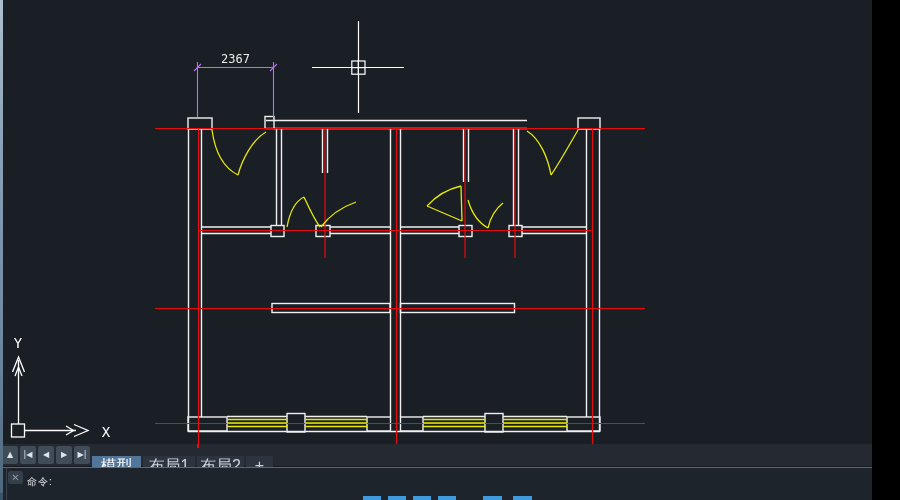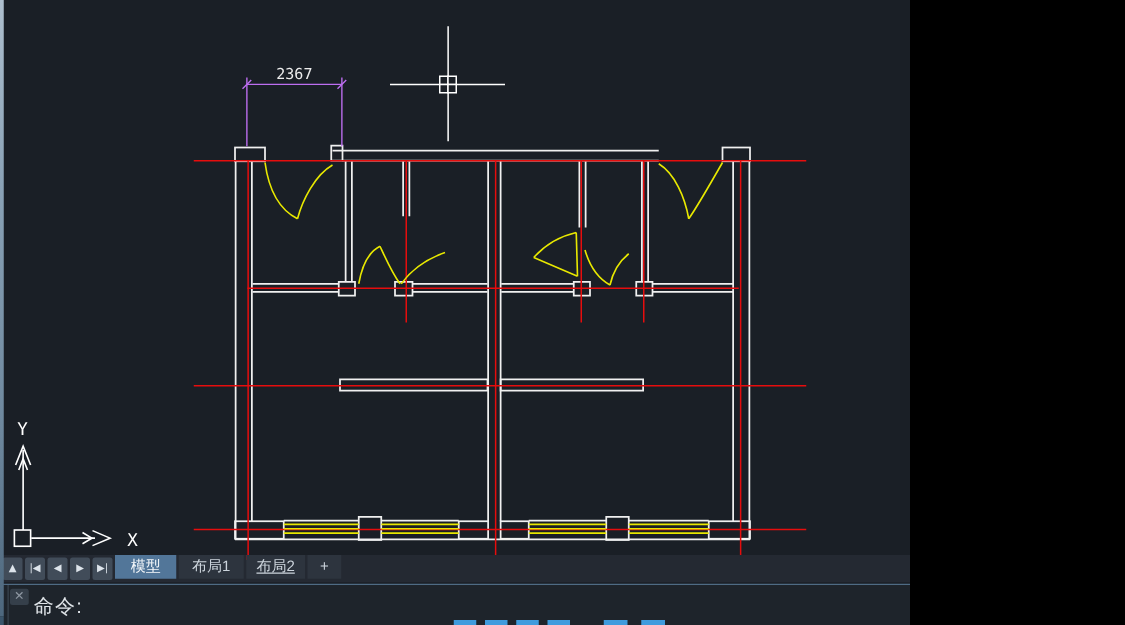--- a/index.html
+++ b/index.html
@@ -1,41 +1,41 @@
 <!DOCTYPE html>
 <html style="--wall: #f0f0f0; --grid: #e60d0d; --fixture: #e8e800; --dimension: #bd6ef0; --crosshair: #ffffff; --tab_active: #527699; --status_accent: #3f9bdd;"><head>
 <meta charset="utf-8">
 <style>
   html,body{margin:0;padding:0;background:#000;}
-  .app{position:relative;width:728px;height:500px;background:#1a1f26;overflow:hidden;
+  .app{position:relative;width:872px;height:500px;background:#1a1f26;overflow:hidden;
        font-family:"Liberation Sans","DejaVu Sans",sans-serif;}
   
   .canvas{position:absolute;left:0;top:0;width:900px;height:444px;}
   svg text{font-family:"DejaVu Sans Mono","Liberation Mono",monospace;}
   
   .edge-strip{position:absolute;left:0;top:0;width:3px;height:493px;z-index:30;
       background:linear-gradient(180deg,#aebfce 0%,#8aa2b6 30%,#6d879d 70%,#4d677d 100%);}
   .edge-strip-low{position:absolute;left:0;top:493px;width:3px;height:7px;background:#3b556b;z-index:30;}
   
   .tabbar{position:absolute;left:0;top:444px;width:900px;height:23px;background:#242932;
       border-bottom:1px solid #161a20;box-sizing:border-box;}
   .navbtn{position:absolute;top:2px;height:18px;width:16px;background:#414c59;border-radius:2px;
       color:#dde4eb;font-size:8px;line-height:18px;text-align:center;cursor:default;
       font-family:"DejaVu Sans",sans-serif;}
-  .tab{position:absolute;top:0;height:19px;background:#2d343e;color:#ccd4dc;font-size:12px;
+  .tab{position:absolute;top:12px;height:19px;background:#2d343e;color:#ccd4dc;font-size:16px;
       line-height:19px;text-align:center;cursor:default;}
   .tab.active{background:var(--tab_active);color:#f4f7fa;}
   .red-tick{position:absolute;left:197px;top:0px;width:2px;height:4px;background:var(--grid);}
   
   .dock{position:absolute;left:0;top:467px;width:900px;height:33px;background:#1e242b;
       border-top:1px solid #4f6b84;box-sizing:border-box;}
   .dock-leftline{position:absolute;left:6px;top:0;width:1px;height:33px;background:#39434e;}
   .dock-close{position:absolute;left:8px;top:3px;width:15px;height:13px;background:#353f4a;
       color:#8d97a2;font-size:10px;line-height:13px;text-align:center;border-radius:2px;}
-  .dock-prompt{position:absolute;left:27px;top:7px;color:#dfe4e8;font-size:16px;letter-spacing:1px;}
+  .dock-prompt{position:absolute;left:27px;top:7px;color:#dfe4e8;font-size:10px;letter-spacing:1px;}
   .accent{position:absolute;bottom:0;height:4px;background:var(--status_accent);}
 </style>
 </head>
 <body>
 
 <div class="app">
 
   <svg class="canvas" viewBox="0 0 900 444">
 
     <g style="stroke:var(--wall);fill:none;stroke-width:1.4;">

